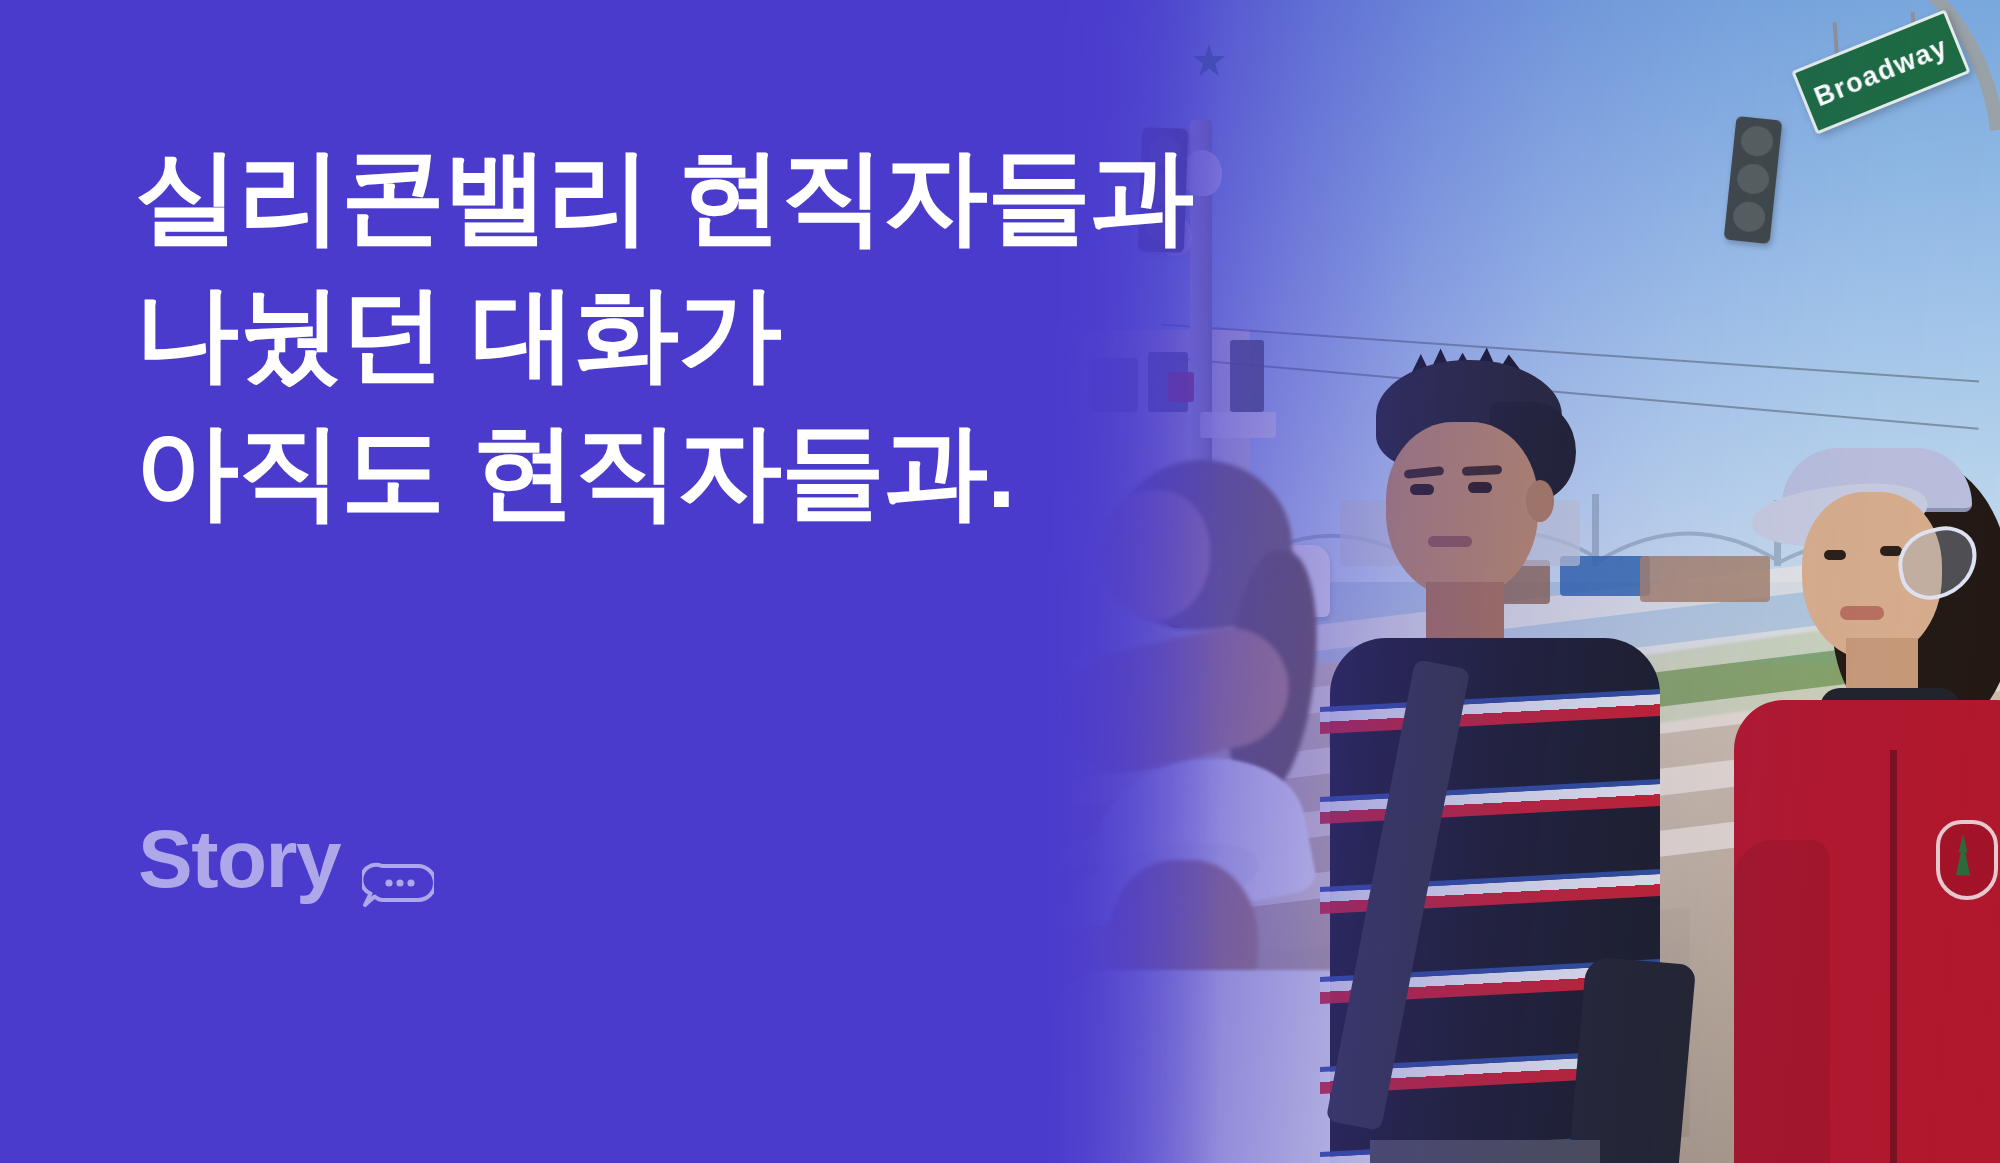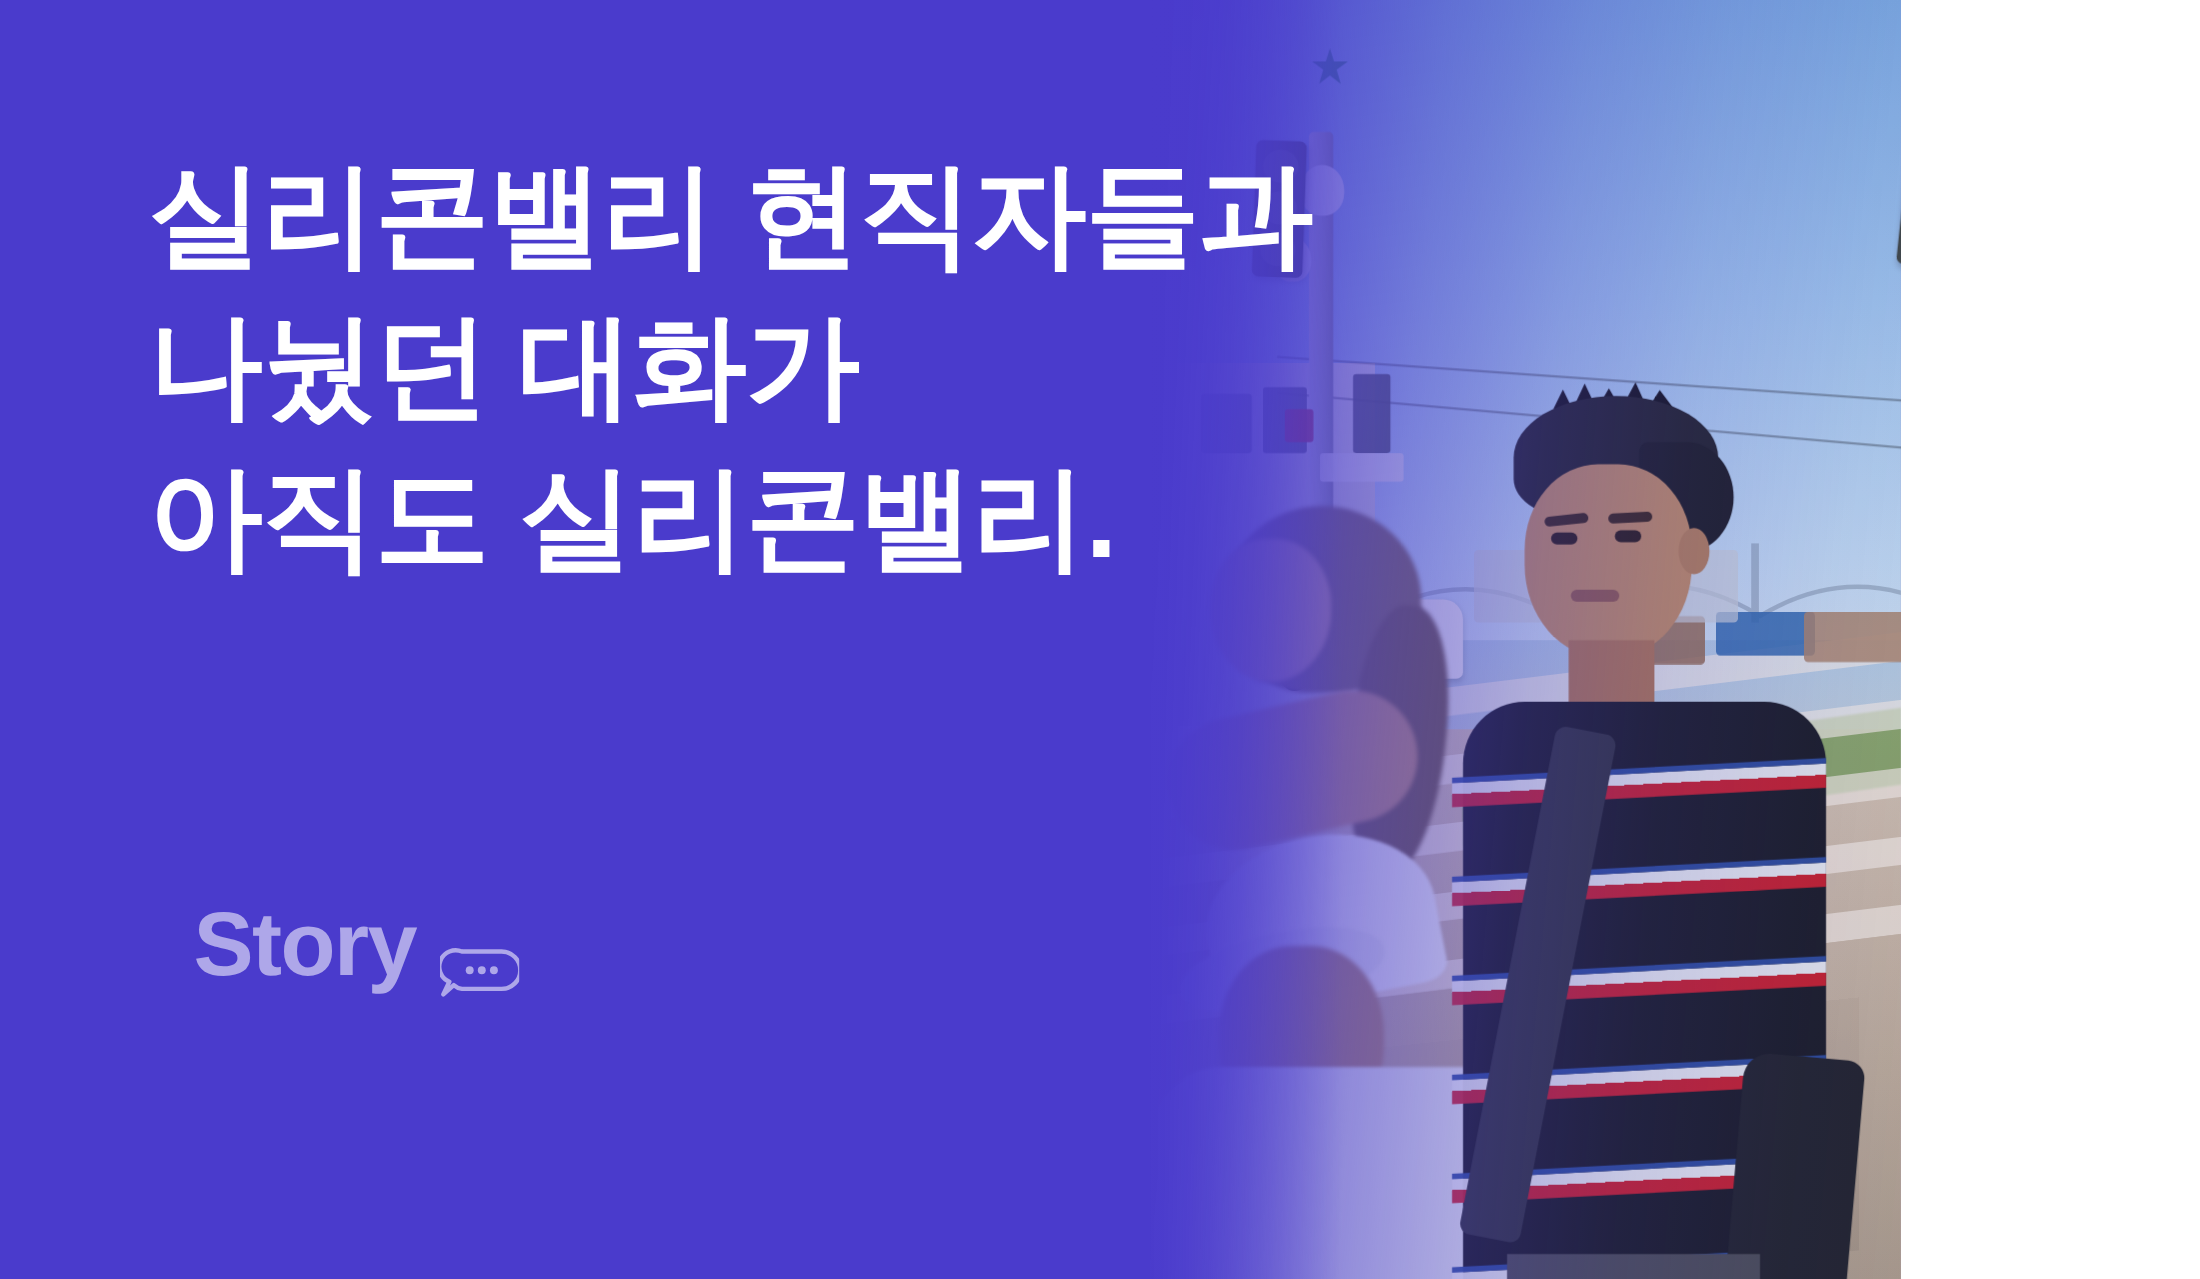--- a/index.html
+++ b/index.html
@@ -3,21 +3,21 @@
 <meta charset="utf-8">
 <title>Ringler's Story Hero Banner</title>
 <style>
   html, body {
     margin: 0;
     padding: 0;
     background: #ffffff;
   }
   .banner {
     position: relative;
-    width: 1728px;
+    width: 2000px;
     height: 1163px;
     overflow: hidden;
     background: #4c1d95;
     font-family: "Liberation Sans", "DejaVu Sans", sans-serif;
   }
 
   
   .photo-layer {
     position: absolute;
     inset: 0 0 0 0;
@@ -458,21 +458,21 @@
   .brand {
     position: absolute;
     left: 138px; top: 808px;
     color: #aea7e9;
     font-size: 82px;
     font-weight: bold;
     line-height: 1.25;
     letter-spacing: -1.5px;
   }
   .brand .line { display: block; }
-  .brand-row { display: flex; align-items: center; gap: 22px; margin-left: 38px; }
+  .brand-row { display: flex; align-items: center; gap: 22px; }
   .chat-icon { display: inline-block; width: 72px; height: 52px; flex: 0 0 auto; }
 </style>
 </head>
 <body>
 
 <div class="banner">
 
   <div class="photo-layer">
     <div class="sky"></div>
     <div class="bay-band"></div>
@@ -598,21 +598,21 @@
 
   <div class="purple-block"></div>
   <div class="seam-fade"></div>
   <div class="purple-overlay"></div>
 
   <div class="content">
 
     <h1 class="headline">
       <span class="line">실리콘밸리 현직자들과</span>
       <span class="line">나눴던 대화가</span>
-      <span class="line">아직도 실리콘밸리.</span>
+      <span class="line">아직도 현직자들과.</span>
     </h1>
 
     <div class="brand">
       <span class="brand-row">
         <span class="line">Story</span>
         <span class="chat-icon">
           <svg viewBox="0 0 72 52" width="72" height="52" aria-hidden="true">
             <path d="M20 6 H56 A14 14 0 0 1 56 40 H20 A14 14 0 0 1 12.5 36.5 L3 45 L8.5 33.5 A14 14 0 0 1 20 6 Z" fill="none" stroke="#aea7e9" stroke-width="4" stroke-linejoin="round"></path>
             <circle cx="27" cy="23" r="3.6" fill="#aea7e9"></circle>
             <circle cx="38" cy="23" r="3.6" fill="#aea7e9"></circle>

